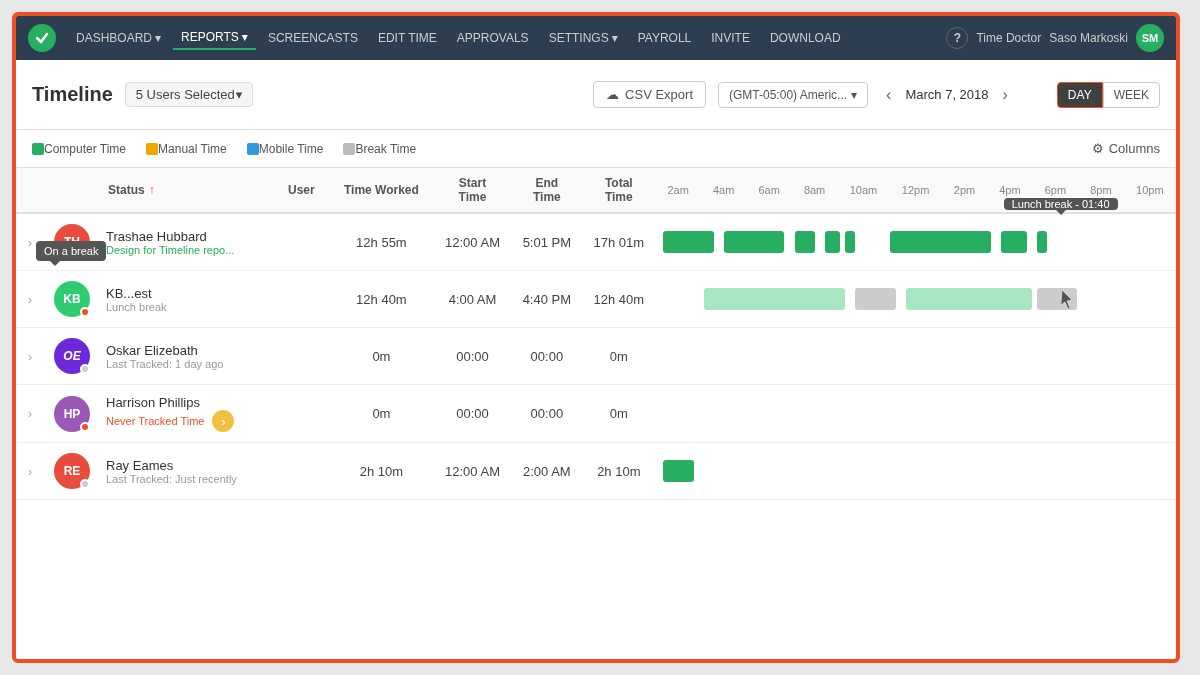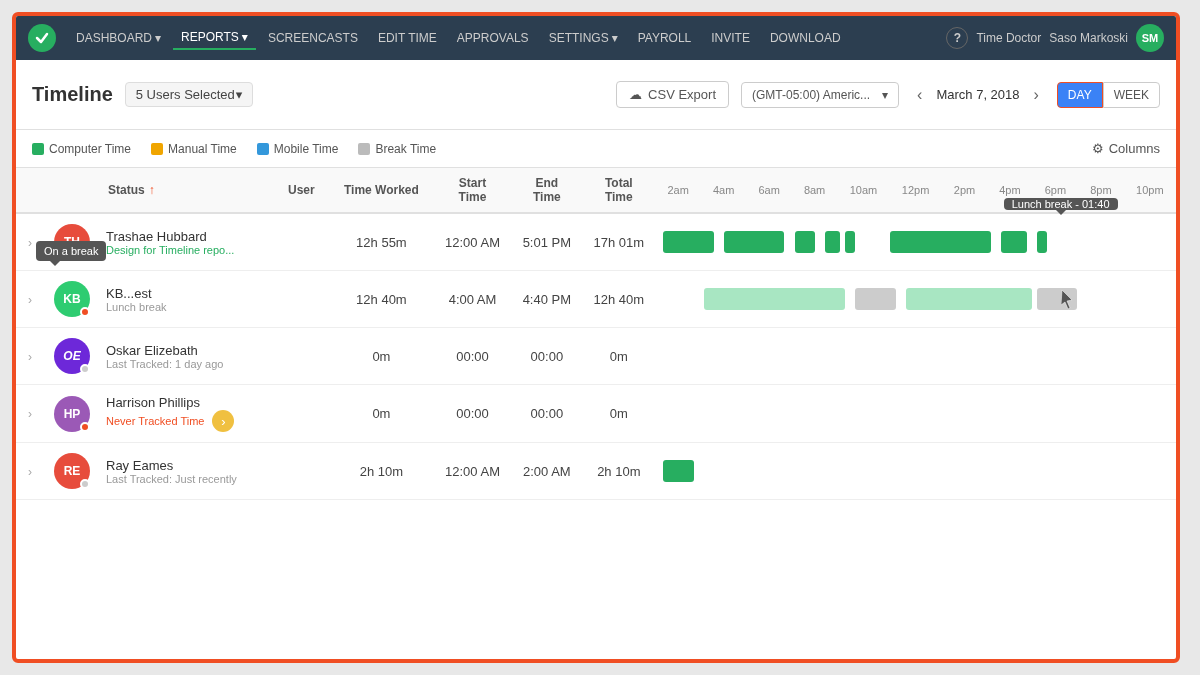--- a/index.html
+++ b/index.html
@@ -98,21 +98,21 @@
     }
     .sub-spacer { flex: 1; }
     .csv-export {
       display: flex; align-items: center; gap: 6px;
       color: #555; font-size: 13px; cursor: pointer;
       border: 1px solid #ccc;
       border-radius: 4px;
       padding: 5px 12px;
     }
     .timezone-selector {
-      display: flex; align-items: center; gap: 12px;
+      display: flex; align-items: center; gap: 4px;
       font-size: 12px; color: #555; cursor: pointer;
       border: 1px solid #ccc;
       border-radius: 4px;
       padding: 5px 10px;
     }
     .date-nav {
       display: flex; align-items: center; gap: 8px;
     }
     .date-nav-arrow {
       cursor: pointer; color: #666; font-size: 16px; padding: 2px 6px;
@@ -126,38 +126,39 @@
     .toggle-btn {
       padding: 5px 10px;
       font-size: 12px;
       font-weight: 500;
       cursor: pointer;
       border: 1px solid #ccc;
       color: #555;
       background: #fff;
     }
     .toggle-btn.active {
-      background: #3b82f6;
+      background: #404040;
       color: #fff;
       border-color: #f04e23;
+      margin-left: 31px;
     }
     .toggle-btn:first-child { border-radius: 4px 0 0 4px; }
     .toggle-btn:last-child { border-radius: 0 4px 4px 0; }
     
     .legend-bar {
       background: #fff;
       display: flex;
       align-items: center;
       height: 38px;
       padding: 0 16px;
       border-bottom: 1px solid #e0e0e0;
       gap: 20px;
     }
     .legend-item {
-      display: flex; align-items: center; gap: 5px;
+      display: flex; align-items: center; 
       font-size: 12px; color: #555;
     }
     .legend-dot {
       width: 12px; height: 12px; border-radius: 2px;
     }
     .legend-spacer { flex: 1; }
     .columns-btn {
       display: flex; align-items: center; gap: 5px;
       font-size: 13px; color: #555; cursor: pointer;
     }

